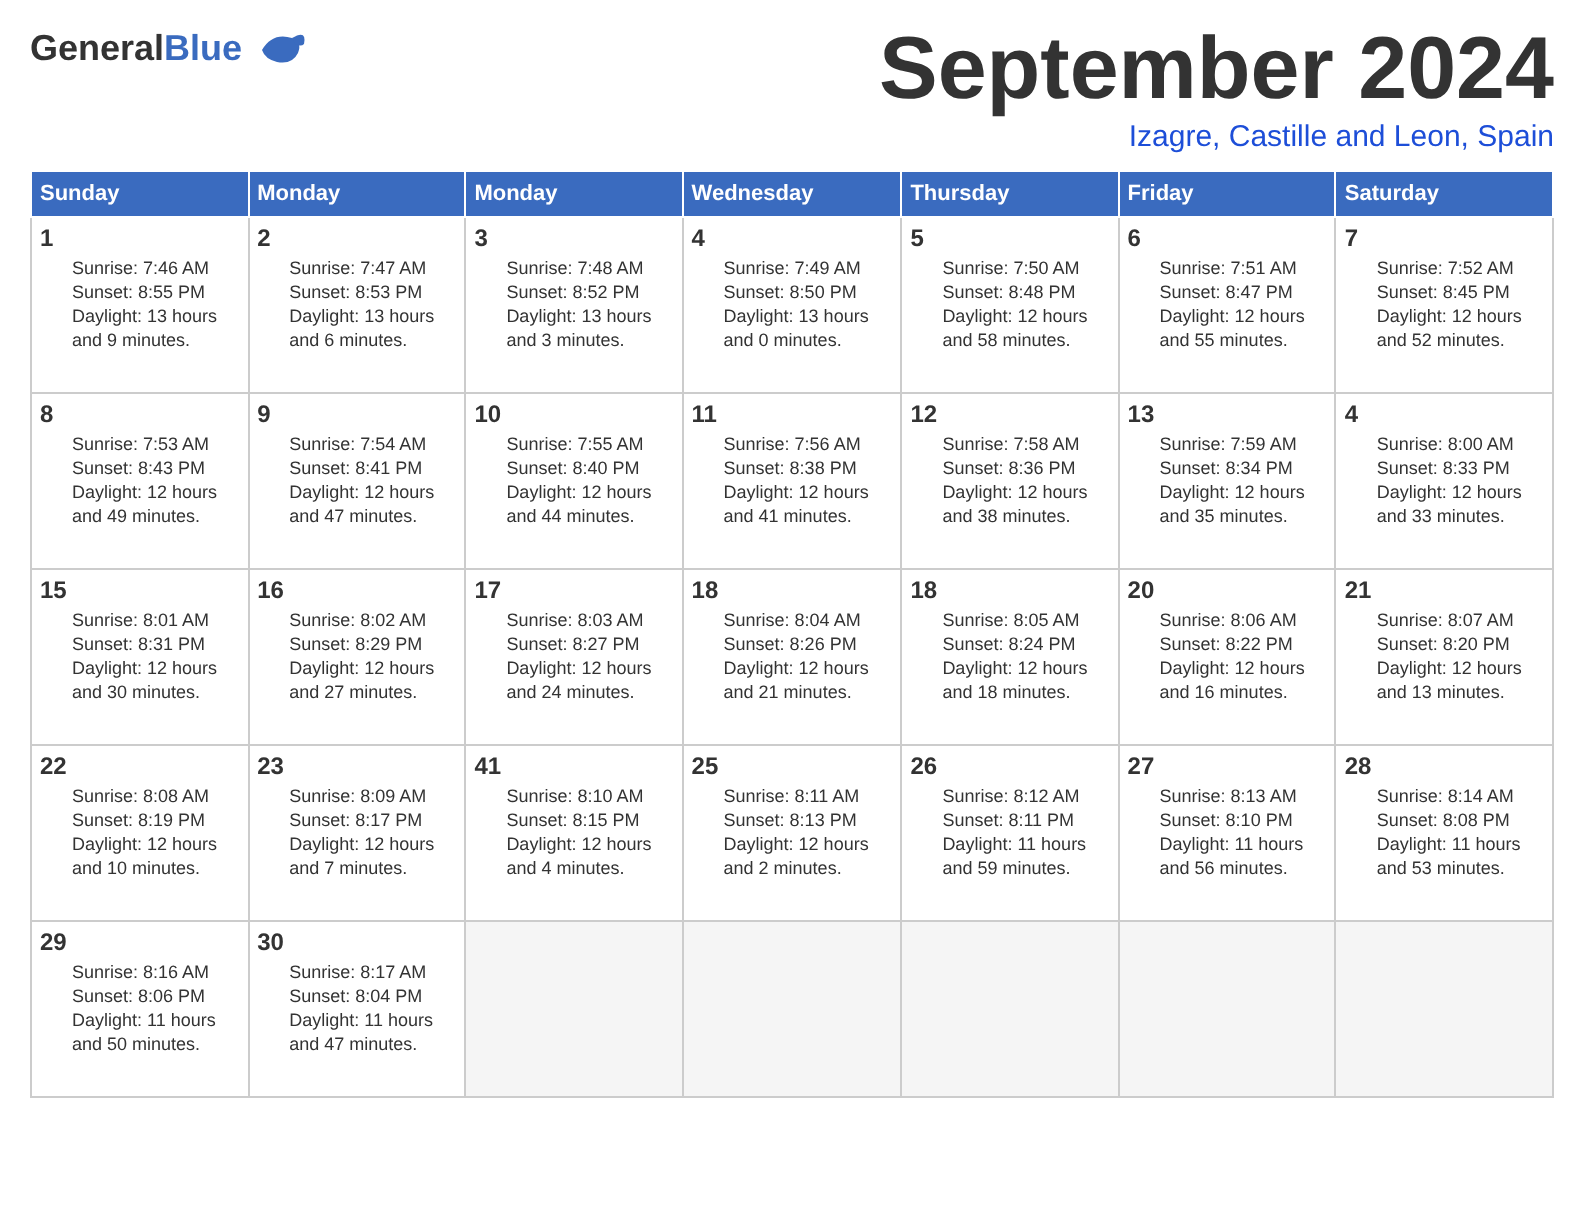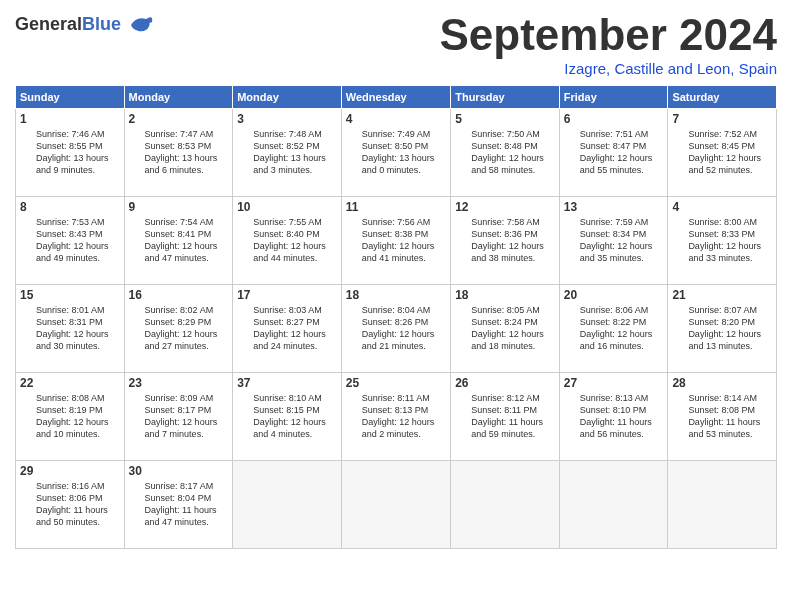--- a/index.html
+++ b/index.html
@@ -220,21 +220,21 @@
         <tr>
           <td>
             <span class="day-num">22</span>
             <div class="day-info">Sunrise: 8:08 AM<br>Sunset: 8:19 PM<br>Daylight: 12 hours and 10 minutes.</div>
           </td>
           <td>
             <span class="day-num">23</span>
             <div class="day-info">Sunrise: 8:09 AM<br>Sunset: 8:17 PM<br>Daylight: 12 hours and 7 minutes.</div>
           </td>
           <td>
-            <span class="day-num">37</span>
+            <span class="day-num">41</span>
             <div class="day-info">Sunrise: 8:10 AM<br>Sunset: 8:15 PM<br>Daylight: 12 hours and 4 minutes.</div>
           </td>
           <td>
             <span class="day-num">25</span>
             <div class="day-info">Sunrise: 8:11 AM<br>Sunset: 8:13 PM<br>Daylight: 12 hours and 2 minutes.</div>
           </td>
           <td>
             <span class="day-num">26</span>
             <div class="day-info">Sunrise: 8:12 AM<br>Sunset: 8:11 PM<br>Daylight: 11 hours and 59 minutes.</div>
           </td>

